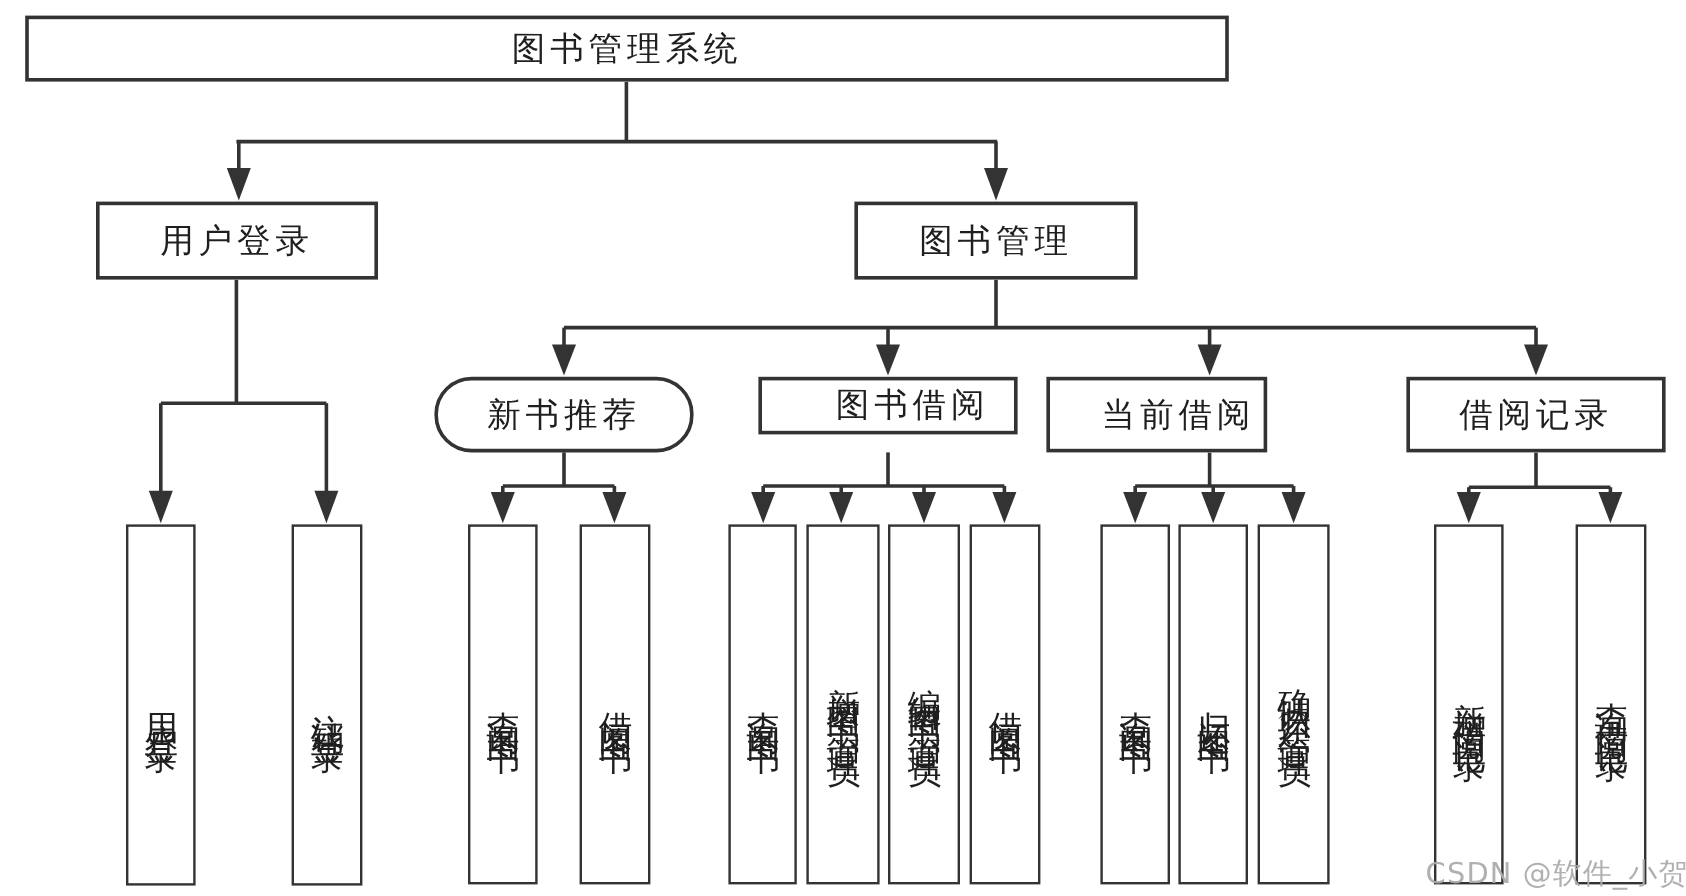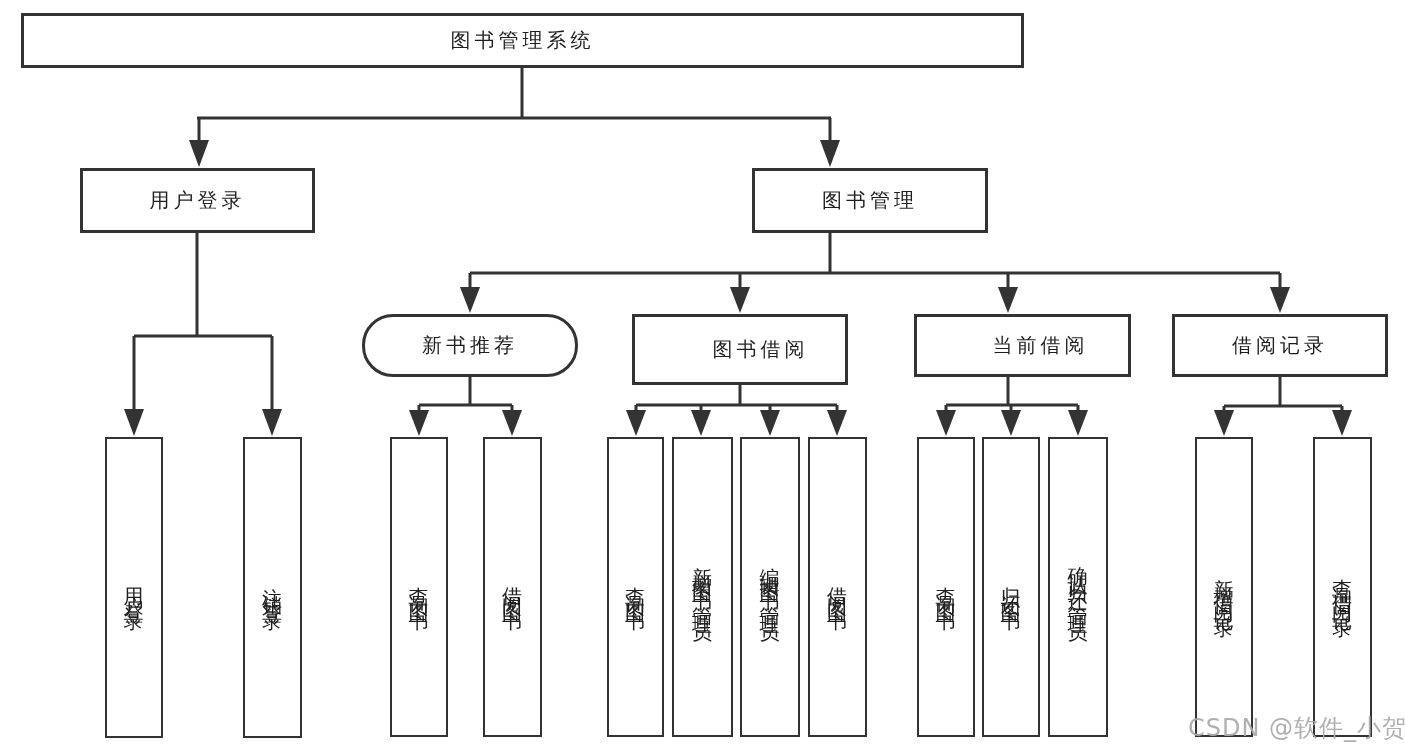--- a/index.html
+++ b/index.html
@@ -16,21 +16,21 @@
   .wires polygon { fill: #333333; }
   .node {
     position: absolute;
     background: #ffffff;
     border: 3px solid #333333;
     box-sizing: border-box;
     display: flex;
     align-items: center;
     justify-content: center;
     color: #1f1f1f;
-    font-size: 20px;
+    font-size: 28px;
     letter-spacing: 4px;
     white-space: nowrap;
   }
   .node.leaf {
     border-width: 2px;
     writing-mode: vertical-rl;
     text-orientation: mixed;
     letter-spacing: 8px;
     white-space: normal;
     line-height: 1;
@@ -122,25 +122,25 @@
       <line x1="1224" y1="406" x2="1224" y2="414"></line>
       <polygon points="1224,436 1214,410 1234,410"></polygon>
       <line x1="1342" y1="406" x2="1342" y2="414"></line>
       <polygon points="1342,436 1332,410 1352,410"></polygon>
     </g>
   </svg>
 
   <div class="node" style="left:21px; top:13px; width:1003px; height:55px;">图书管理系统</div>
 
   <div class="node" style="left:80px; top:168px; width:235px; height:65px;">用户登录</div>
-  <div class="node" style="left:712px; top:168px; width:236px; height:65px;margin-left:40px;">图书管理</div>
+  <div class="node" style="left:712px; top:168px; width:236px; height:65px;">图书管理</div>
 
   <div class="node" style="left:362px; top:314px; width:216px; height:63px;border-radius:31px;">新书推荐</div>
-  <div class="node" style="left:632px; top:314px; width:216px; height:71px;padding-left:41px;">图书借阅</div>
-  <div class="node" style="left:914px; top:314px; width:217px; height:63px;padding-left:36px;">当前借阅</div>
+  <div class="node" style="left:632px; top:314px; width:216px; height:48px;padding-left:41px;">图书借阅</div>
+  <div class="node" style="left:872px; top:314px; width:184px; height:63px;padding-left:36px;">当前借阅</div>
   <div class="node" style="left:1172px; top:314px; width:216px; height:63px;">借阅记录</div>
 
   <div class="node leaf" style="left:105px; top:437px; width:58px; height:301px;">用户登录</div>
   <div class="node leaf" style="left:243px; top:437px; width:59px; height:301px;">注销登录</div>
 
   <div class="node leaf" style="left:390px; top:437px; width:58px; height:300px;">查询图书</div>
   <div class="node leaf" style="left:483px; top:437px; width:59px; height:300px;">借阅图书</div>
 
   <div class="node leaf" style="left:607px; top:437px; width:57px; height:300px;">查询图书</div>
   <div class="node leaf" style="left:672px; top:437px; width:61px; height:300px;">新增图书（管理员）</div>

